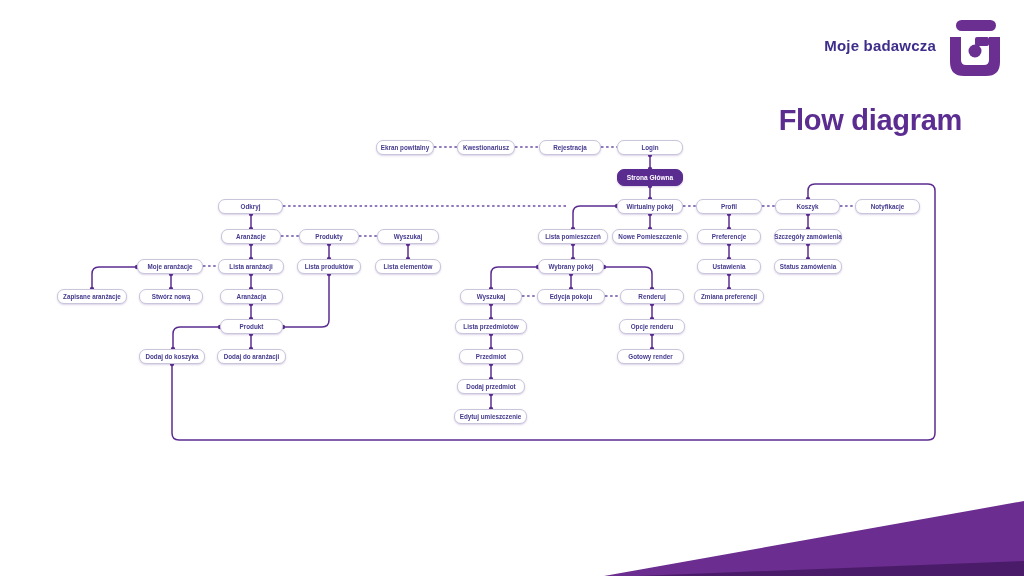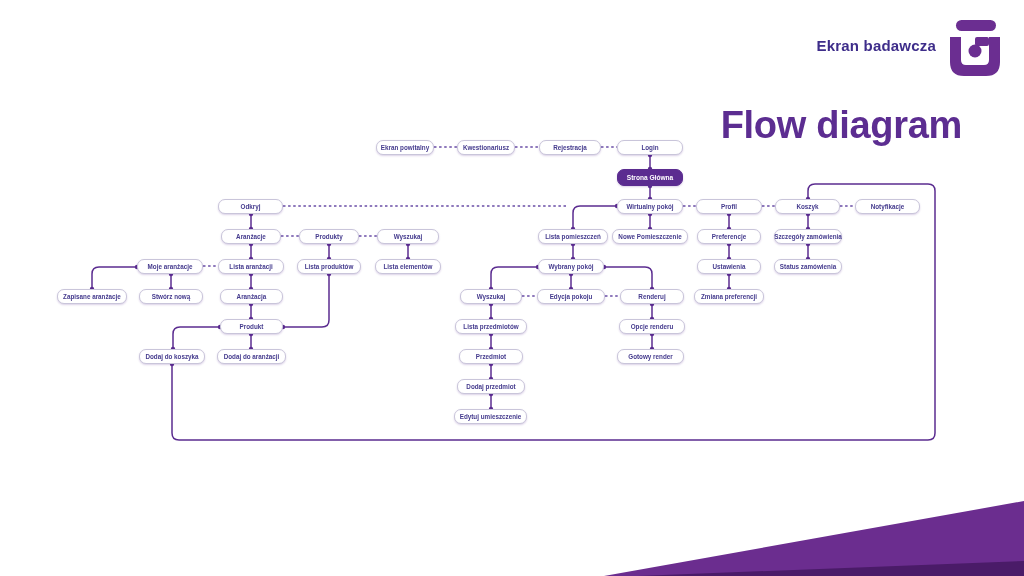--- a/index.html
+++ b/index.html
@@ -1,38 +1,38 @@
 <!DOCTYPE html>
 <html><head>
 <meta charset="utf-8">
 <style>
   html,body{margin:0;padding:0;background:#fff;}
   .slide{position:relative;width:1024px;height:576px;background:#ffffff;overflow:hidden;
          font-family:"Liberation Sans", sans-serif;}
   .brand{position:absolute;top:37px;right:88px;font-size:15px;font-weight:bold;
          color:var(--brand-text,#3e2d8a);letter-spacing:.2px;}
   .logo{position:absolute;top:18px;right:16px;width:60px;height:62px;}
-  .page-title{position:absolute;top:104px;right:62px;font-size:38px;font-weight:bold;
+  .page-title{position:absolute;top:104px;right:62px;font-size:29px;font-weight:bold;
               color:var(--title,#5c2d91);letter-spacing:-.3px;}
   .diagram-svg{position:absolute;left:0;top:0;width:1024px;height:576px;}
   .node{position:absolute;box-sizing:border-box;display:flex;align-items:center;justify-content:center;
         background:var(--node-bg,#fff);border:1px solid var(--node-border,#c9c5da);border-radius:7px;
         font-size:6.3px;font-weight:bold;color:var(--node-text,#443a8d);white-space:nowrap;
         box-shadow:0 1px 2px rgba(91,44,144,.22);z-index:2;}
   .node.primary{background:var(--accent,#5b2c90);border-color:var(--accent,#5b2c90);color:#fff;font-size:6.6px;}
   .wedge,.wedge-dark{position:absolute;left:0;top:0;width:1024px;height:576px;z-index:3;pointer-events:none;}
   .wedge{clip-path:polygon(604px 576px,1024px 501px,1024px 576px);}
   .wedge-dark{clip-path:polygon(638px 576px,1024px 561px,1024px 576px);}
 </style>
 </head>
 <body>
 
 <div class="slide" style="--accent: #5b2c90; --title: #5c2d91; --brand-text: #3e2d8a; --node-bg: #ffffff; --node-border: #c9c5da; --node-text: #443a8d;">
 
-  <div class="brand">Ekran badawcza</div>
+  <div class="brand">Moje badawcza</div>
 
   <svg class="logo" viewBox="0 0 60 62" aria-hidden="true">
     <g id="logo-shape" fill="#6b2e91">
       <rect x="8" y="2" width="40" height="11" rx="5.5"></rect>
       <path d="M2,19 L2,44 Q2,58 16,58 L38,58 Q52,58 52,44 L52,19 L41,19 L41,42 Q41,47 36,47 L18,47 Q13,47 13,42 L13,19 Z"></path>
       <rect x="27" y="19" width="14" height="9" rx="2"></rect>
       <circle cx="27" cy="33" r="6.5"></circle>
     </g>
   </svg>
 

